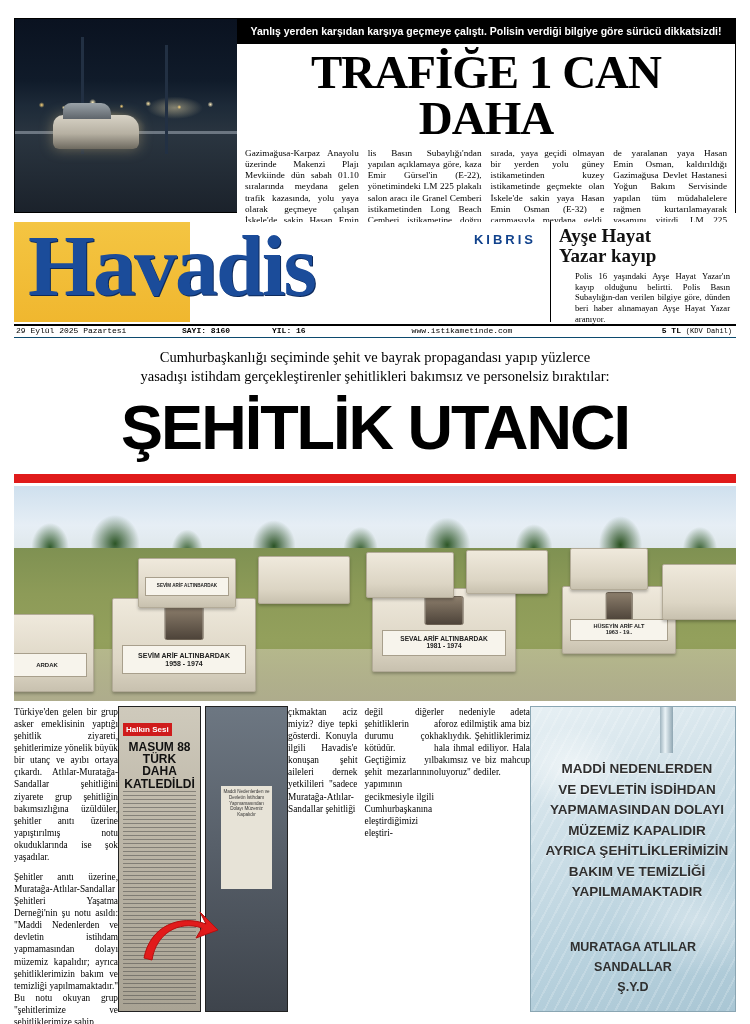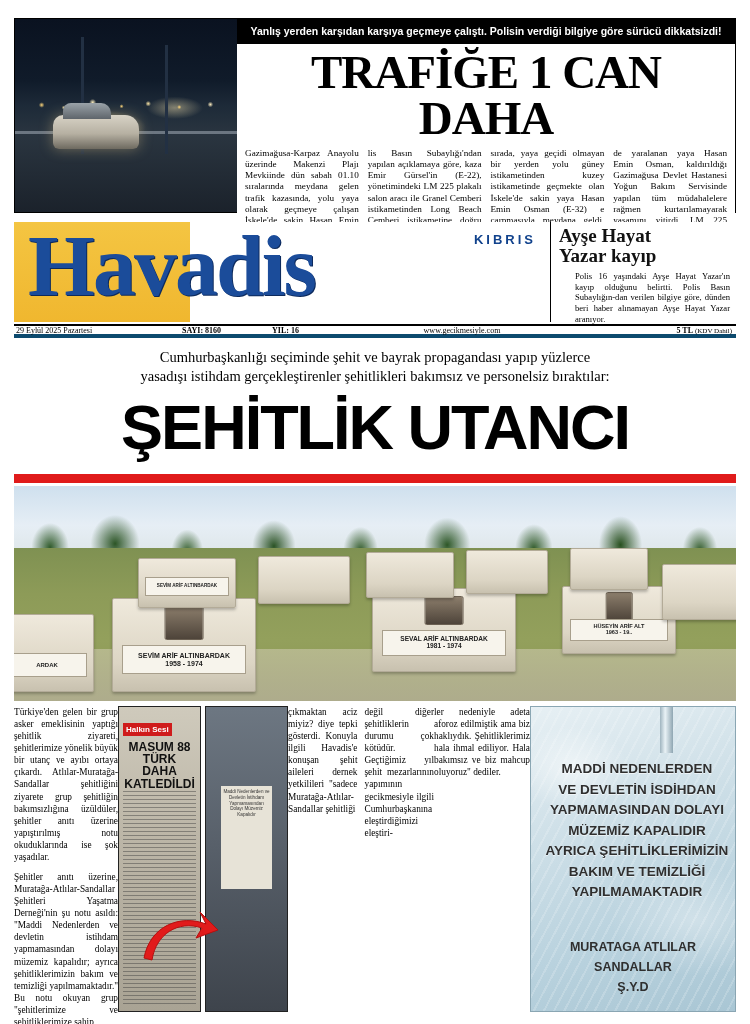--- a/index.html
+++ b/index.html
@@ -206,23 +206,23 @@
   }
 
   
   .infobar {
     position: absolute;
     left: 14px;
     top: 324px;
     width: 722px;
     height: 14px;
     border-top: 2px solid #000;
-    border-bottom: 4px solid #0c4a6e;
-    display: flex;
-    font-family: Liberation Serif, serif;
+    border-bottom: 1px solid #0c4a6e;
+    display: flex;
+    font-family: Liberation Mono, monospace;
     font-size: 8px;
     font-weight: bold;
     box-sizing: border-box;
   }
   .infobar span { display: inline-block; }
   .ib-date { width: 150px; padding-left: 2px; font-weight: normal; }
   .ib-sayi { width: 90px; padding-left: 16px; }
   .ib-yil { width: 70px; }
   .ib-web { flex: 1; text-align: center; font-weight: normal; }
   .ib-price { width: 150px; text-align: right; padding-right: 4px; }
@@ -513,21 +513,21 @@
   <div class="infobar">
     <span class="ib-date">29 Eylül 2025 Pazartesi</span>
     <span class="ib-sayi">
       <span>SAYI:</span>
       <span>8160</span>
     </span>
     <span class="ib-yil">
       <span>YIL:</span>
       <span>16</span>
     </span>
-    <span class="ib-web">www.gecikmesiyle.com</span>
+    <span class="ib-web">www.istikametinde.com</span>
     <span class="ib-price">
       <span>5 TL</span>
       <small>(KDV Dahil)</small>
     </span>
   </div>
 
   <div class="lead-intro">
     <div>Cumhurbaşkanlığı seçiminde şehit ve bayrak propagandası yapıp yüzlerce</div>
     <div>yasadışı istihdam gerçekleştirenler şehitlikleri bakımsız ve personelsiz bıraktılar:</div>
   </div>

